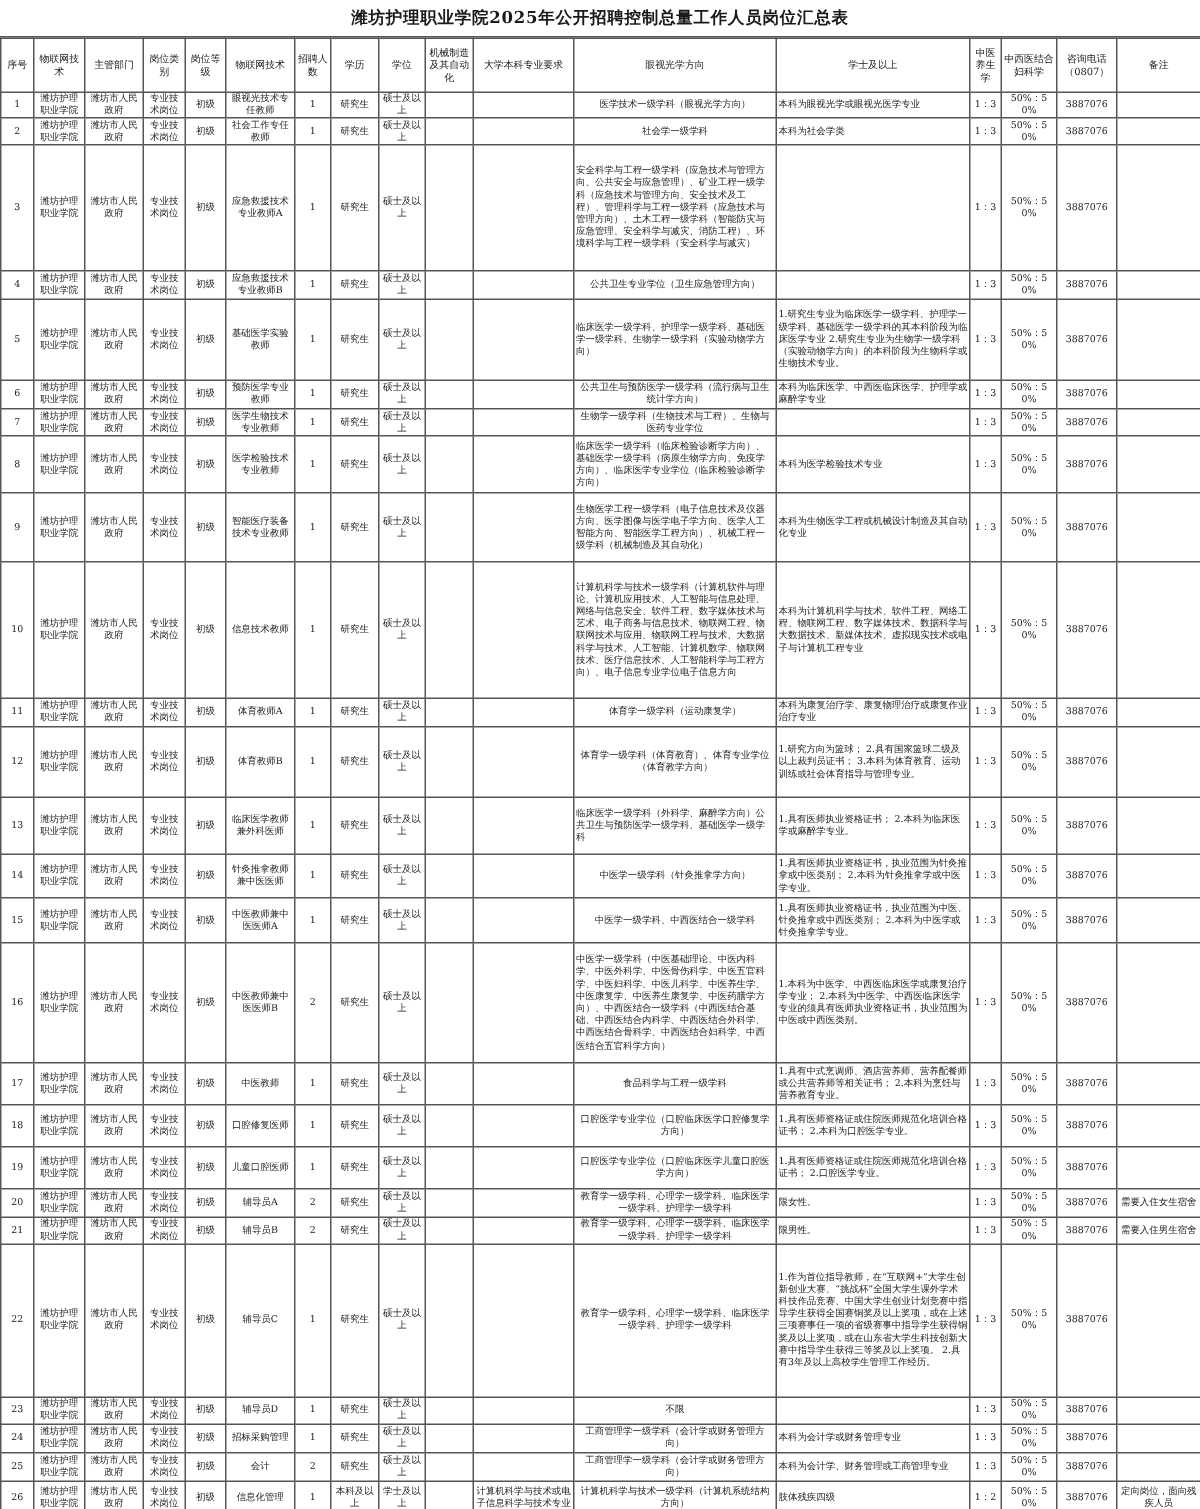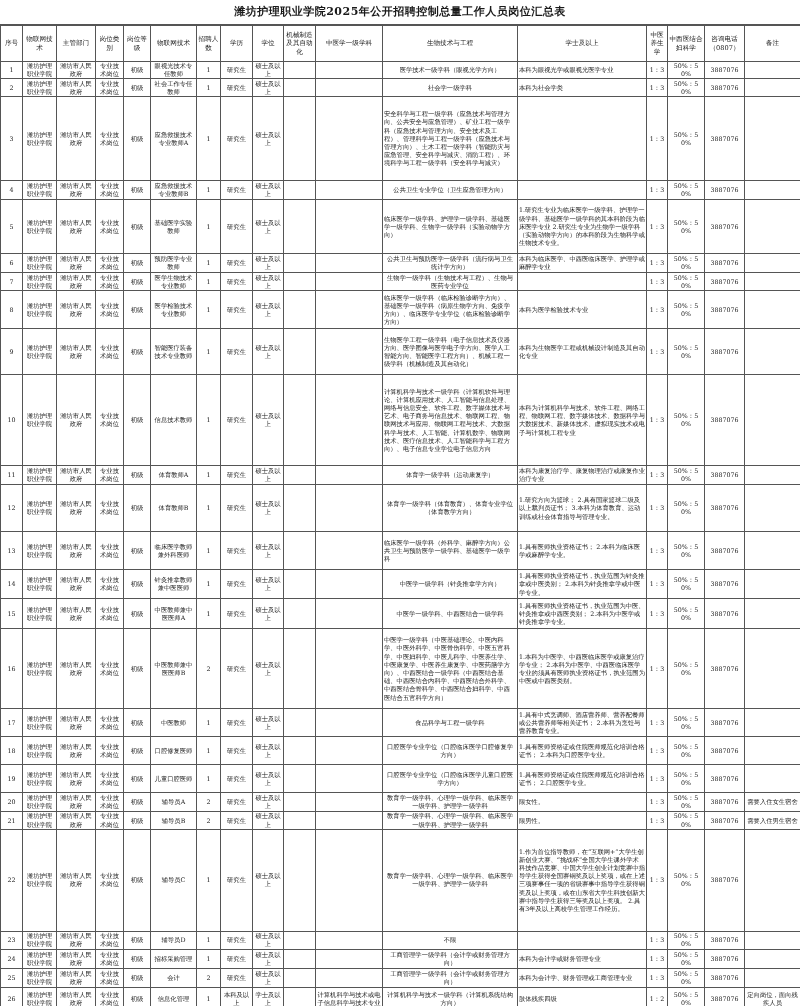--- a/index.html
+++ b/index.html
@@ -41,22 +41,22 @@
       <th>序号</th>
       <th>物联网技术</th>
       <th>主管部门</th>
       <th>岗位类别</th>
       <th>岗位等级</th>
       <th>物联网技术</th>
       <th>招聘人数</th>
       <th>学历</th>
       <th>学位</th>
       <th>机械制造及其自动化</th>
-      <th>中医学一级学科</th>
-      <th>生物技术与工程</th>
+      <th>大学本科专业要求</th>
+      <th>眼视光学方向</th>
       <th>学士及以上</th>
       <th>中医养生学</th>
       <th>中西医结合妇科学</th>
       <th>咨询电话（0807）</th>
       <th>备注</th>
     </tr>
   </thead>
   <tbody id="tbody">
       <tr style="height: 15px;">
         <td class="center">1</td>

